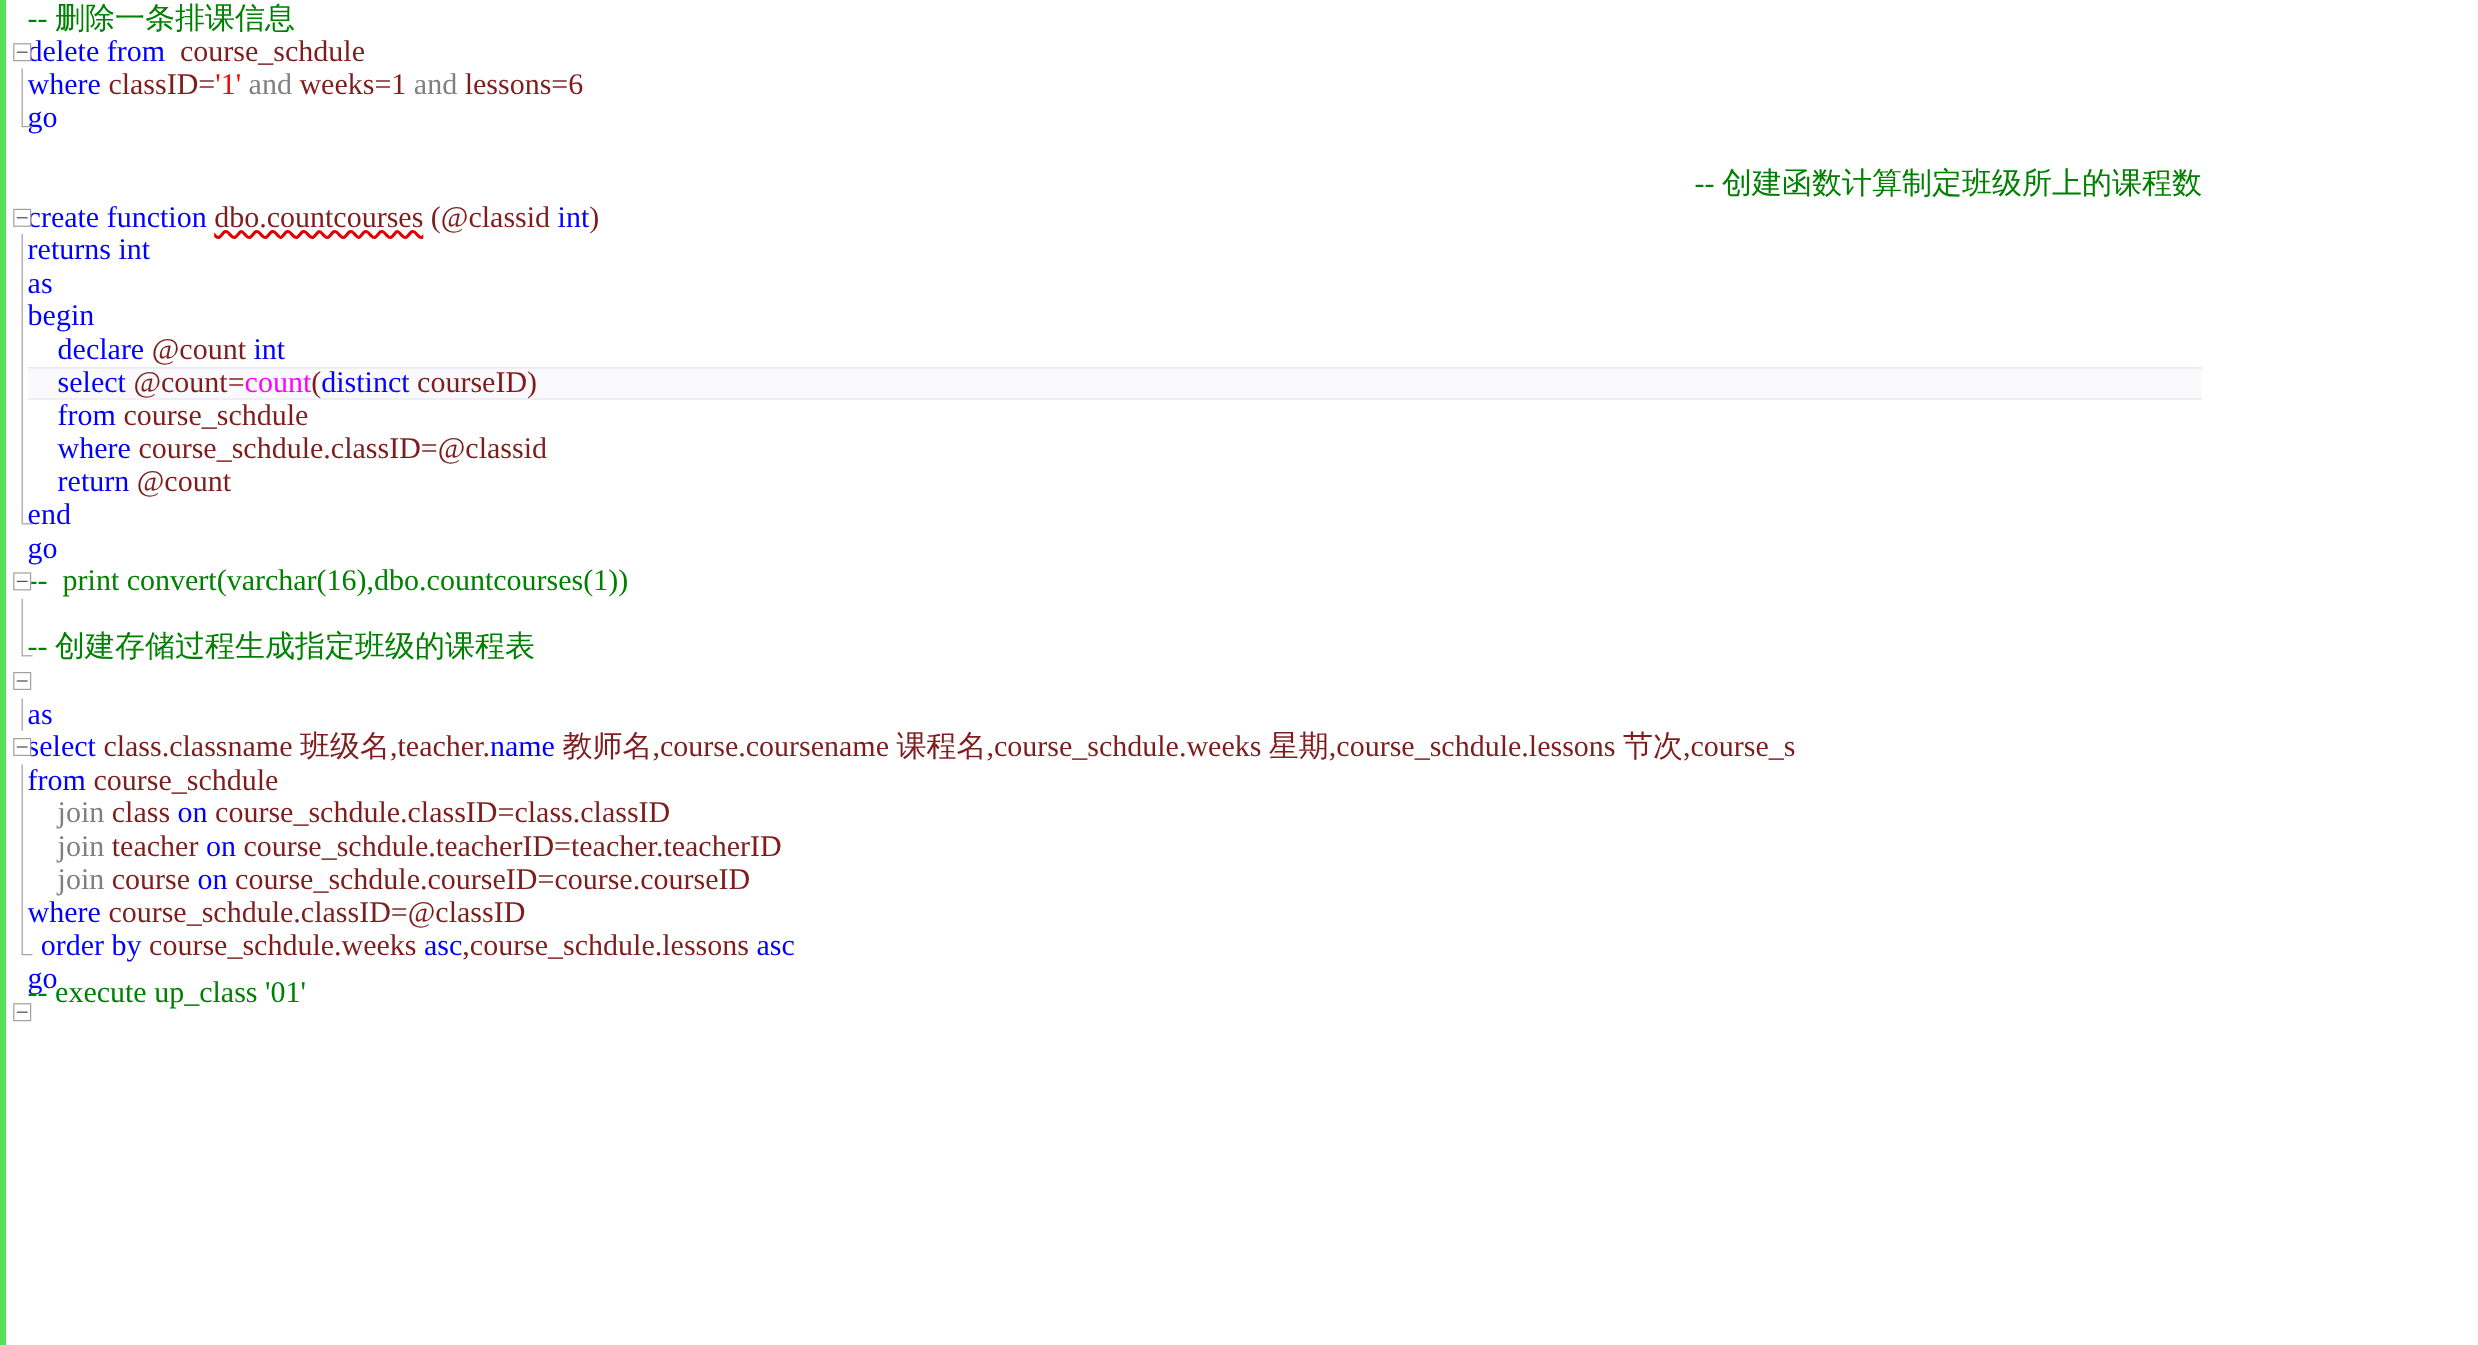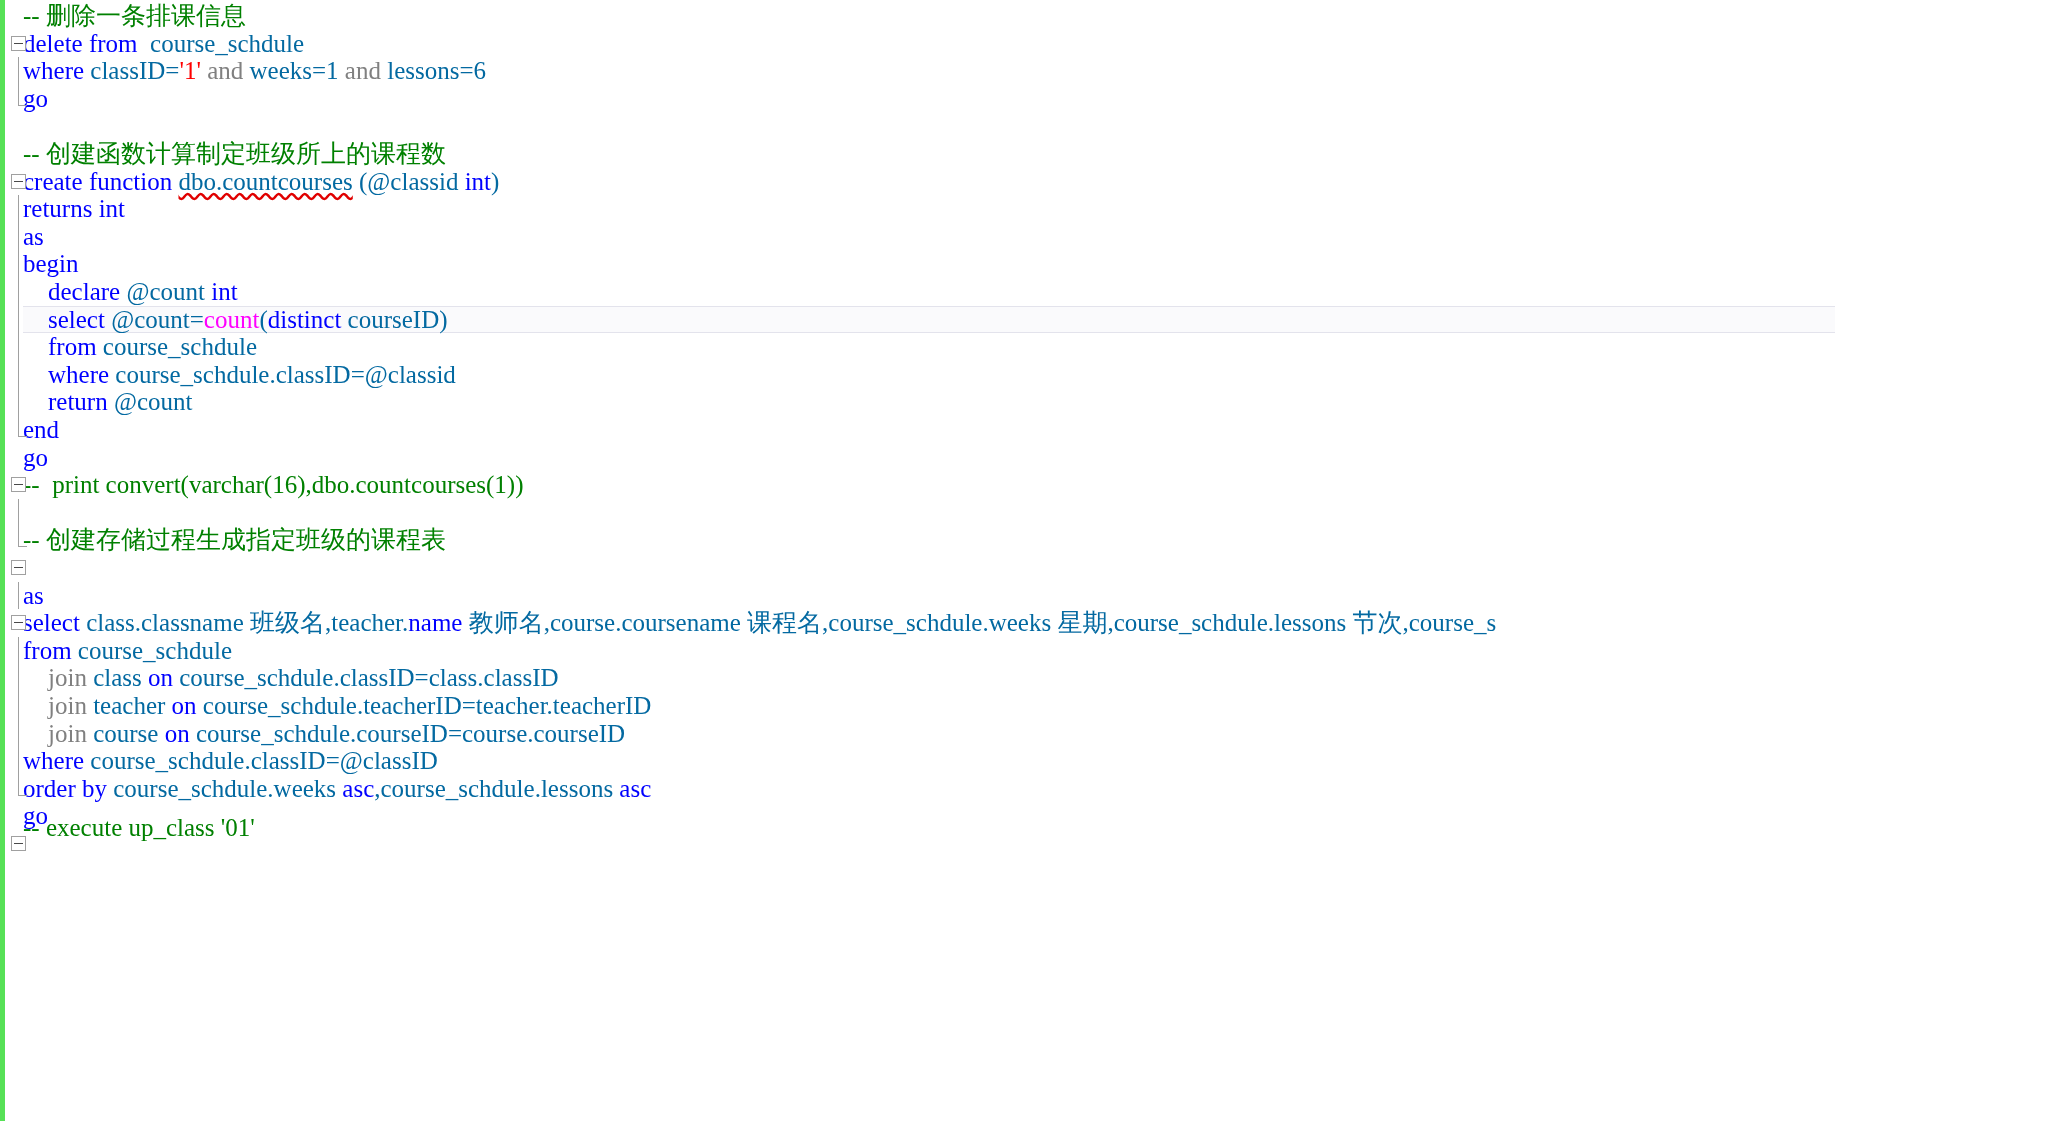--- a/index.html
+++ b/index.html
@@ -71,21 +71,21 @@
     background: #fafafc;
     box-shadow: inset 0 1px 0 #e3e3ec, inset 0 -1px 0 #e3e3ec;
   }
 
   
   .kw      { color: #0000ff; }           
   .fn      { color: #ff00ff; }           
   .cmt     { color: #008000; }           
   .str     { color: #ff0000; }           
   .gray    { color: #808080; }           
-  .plain   { color: #0369a1; font-family: Liberation Serif, serif; }
+  .plain   { color: #7f1d1d; font-family: Liberation Serif, serif; }
   .sq      {                              
     text-decoration: underline wavy #e00000;
     text-decoration-skip-ink: none;
     text-underline-offset: 3px;
   }
 
   
   .collapse-box {
     position: absolute;
     left: 6px;
@@ -159,21 +159,21 @@
       <div class="region-line" style="top: 774.8px; height: 19.872px;"></div>
       <div class="region-foot" style="top: 794.672px;"></div>
       <div class="collapse-box" style="top: 836px;"></div>
     </div>
   <div id="code-surface">
       <div class="line" style="position: absolute; left: 0px; right: 0px; top: 2px;"><span class="cmt">-- 删除一条排课信息</span></div>
       <div class="line" style="position: absolute; left: 0px; right: 0px; top: 29.6px;"><span class="kw">delete</span><span class="plain"> </span><span class="kw">from</span><span class="plain">  course_schdule</span></div>
       <div class="line" style="position: absolute; left: 0px; right: 0px; top: 57.2px;"><span class="kw">where</span><span class="plain"> classID=</span><span class="str">'1'</span><span class="plain"> </span><span class="gray">and</span><span class="plain"> weeks=1 </span><span class="gray">and</span><span class="plain"> lessons=6</span></div>
       <div class="line" style="position: absolute; left: 0px; right: 0px; top: 84.8px;"><span class="kw">go</span></div>
       <div class="line" style="position: absolute; left: 0px; right: 0px; top: 112.4px;"><span class="plain"></span></div>
-      <div class="line" style="position: absolute; left: 0px; right: 0px; top: 140px;"><span class="cmt">-- 创建函数计算制定班级所上的课程数</span></div>
+      <div class="line" style="position: absolute; left: 0px; right: 0px; top: 140px; text-align: right;"><span class="cmt">-- 创建函数计算制定班级所上的课程数</span></div>
       <div class="line" style="position: absolute; left: 0px; right: 0px; top: 167.6px;"><span class="kw">create</span><span class="plain"> </span><span class="kw">function</span><span class="plain"> </span><span class="plain sq">dbo.countcourses</span><span class="plain"> (@classid </span><span class="kw">int</span><span class="plain">)</span></div>
       <div class="line" style="position: absolute; left: 0px; right: 0px; top: 195.2px;"><span class="kw">returns</span><span class="plain"> </span><span class="kw">int</span></div>
       <div class="line" style="position: absolute; left: 0px; right: 0px; top: 222.8px;"><span class="kw">as</span></div>
       <div class="line" style="position: absolute; left: 0px; right: 0px; top: 250.4px;"><span class="kw">begin</span></div>
       <div class="line" style="position: absolute; left: 0px; right: 0px; top: 278px;"><span class="plain">    </span><span class="kw">declare</span><span class="plain"> @count </span><span class="kw">int</span></div>
       <div class="line current" style="position: absolute; left: 0px; right: 0px; top: 305.6px;"><span class="plain">    </span><span class="kw">select</span><span class="plain"> @count=</span><span class="fn">count</span><span class="plain">(</span><span class="kw">distinct</span><span class="plain"> courseID)</span></div>
       <div class="line" style="position: absolute; left: 0px; right: 0px; top: 333.2px;"><span class="plain">    </span><span class="kw">from</span><span class="plain"> course_schdule</span></div>
       <div class="line" style="position: absolute; left: 0px; right: 0px; top: 360.8px;"><span class="plain">    </span><span class="kw">where</span><span class="plain"> course_schdule.classID=@classid</span></div>
       <div class="line" style="position: absolute; left: 0px; right: 0px; top: 388.4px;"><span class="plain">    </span><span class="kw">return</span><span class="plain"> @count</span></div>
       <div class="line" style="position: absolute; left: 0px; right: 0px; top: 416px;"><span class="kw">end</span></div>
@@ -181,18 +181,18 @@
       <div class="line" style="position: absolute; left: 0px; right: 0px; top: 471.2px;"><span class="cmt">--  print convert(varchar(16),dbo.countcourses(1))</span></div>
       <div class="line" style="position: absolute; left: 0px; right: 0px; top: 498.8px;"><span class="plain"></span></div>
       <div class="line" style="position: absolute; left: 0px; right: 0px; top: 526.4px;"><span class="cmt">-- 创建存储过程生成指定班级的课程表</span></div>
       <div class="line" style="position: absolute; left: 0px; right: 0px; top: 581.6px;"><span class="kw">as</span></div>
       <div class="line" style="position: absolute; left: 0px; right: 0px; top: 609.2px;"><span class="kw">select</span><span class="plain"> class.classname 班级名,teacher.</span><span class="kw">name</span><span class="plain"> 教师名,course.coursename 课程名,course_schdule.weeks 星期,course_schdule.lessons 节次,course_s</span></div>
       <div class="line" style="position: absolute; left: 0px; right: 0px; top: 636.8px;"><span class="kw">from</span><span class="plain"> course_schdule</span></div>
       <div class="line" style="position: absolute; left: 0px; right: 0px; top: 664.4px;"><span class="plain">    </span><span class="gray">join</span><span class="plain"> class </span><span class="kw">on</span><span class="plain"> course_schdule.classID=class.classID</span></div>
       <div class="line" style="position: absolute; left: 0px; right: 0px; top: 692px;"><span class="plain">    </span><span class="gray">join</span><span class="plain"> teacher </span><span class="kw">on</span><span class="plain"> course_schdule.teacherID=teacher.teacherID</span></div>
       <div class="line" style="position: absolute; left: 0px; right: 0px; top: 719.6px;"><span class="plain">    </span><span class="gray">join</span><span class="plain"> course </span><span class="kw">on</span><span class="plain"> course_schdule.courseID=course.courseID</span></div>
       <div class="line" style="position: absolute; left: 0px; right: 0px; top: 747.2px;"><span class="kw">where</span><span class="plain"> course_schdule.classID=@classID</span></div>
-      <div class="line" style="position: absolute; left: 0px; right: 0px; top: 774.8px;"><span class="kw">order</span><span class="plain"> </span><span class="kw">by</span><span class="plain"> course_schdule.weeks </span><span class="kw">asc</span><span class="plain">,course_schdule.lessons </span><span class="kw">asc</span></div>
+      <div class="line" style="position: absolute; left: 11px; right: 0px; top: 774.8px;"><span class="kw">order</span><span class="plain"> </span><span class="kw">by</span><span class="plain"> course_schdule.weeks </span><span class="kw">asc</span><span class="plain">,course_schdule.lessons </span><span class="kw">asc</span></div>
       <div class="line" style="position: absolute; left: 0px; right: 0px; top: 802.4px;"><span class="kw">go</span></div>
       <div class="line" style="position: absolute; left: 0px; right: 0px; top: 814px;"><span class="cmt">-- execute up_class '01'</span></div>
     </div>
 
 </div>
 
 </body></html>

